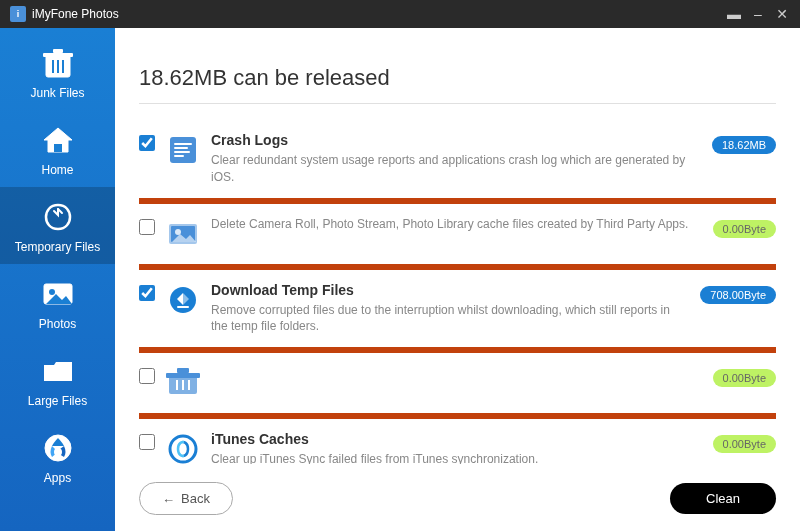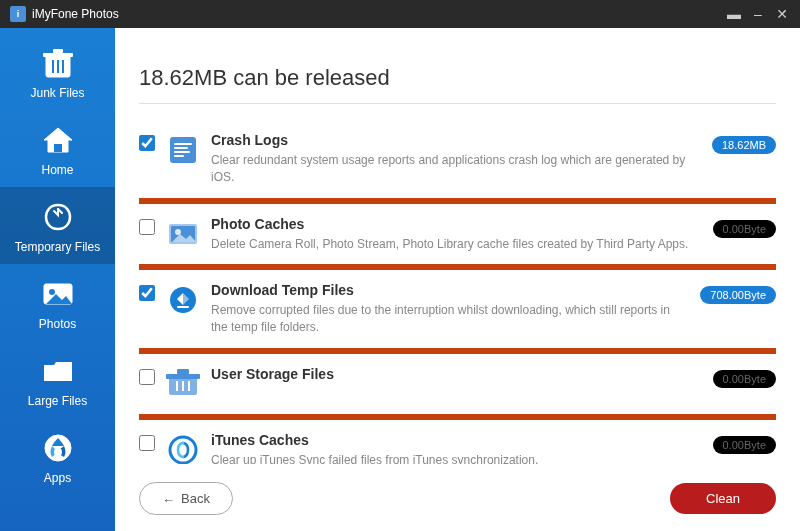--- a/index.html
+++ b/index.html
@@ -140,21 +140,21 @@
     }
     .size-badge {
       background: #1a7fd4;
       color: #fff;
       border-radius: 10px;
       padding: 3px 10px;
       font-size: 11px;
       text-align: right;
     }
     .size-badge.grey {
-      background: #000000;
+      background: #bef264;
       color: #666;
     }
     .footer {
       display: flex;
       justify-content: space-between;
       align-items: center;
       padding-top: 14px;
       margin-top: 4px;
     }
     .back-btn {
@@ -163,21 +163,21 @@
       color: #555;
       padding: 8px 22px;
       border-radius: 20px;
       font-size: 13px;
       cursor: pointer;
       display: flex;
       align-items: center;
       gap: 6px;
     }
     .clean-btn {
-      background: #b91c1c;
+      background: #000000;
       color: #fff;
       border: none;
       padding: 8px 36px;
       border-radius: 20px;
       font-size: 13px;
       cursor: pointer;
       font-weight: 500;
     }
 
     
@@ -301,21 +301,20 @@
     </div>
     <div class="file-item-icon">
       <svg width="34" height="34" viewBox="0 0 34 34">
               <rect x="3" y="7" width="28" height="20" rx="2" fill="#4a90d9" opacity="0.5"></rect>
               <rect x="5" y="9" width="24" height="16" rx="1" fill="#4a90d9"></rect>
               <circle cx="12" cy="15" r="3" fill="white" opacity="0.8"></circle>
               <polygon points="6,25 14,17 20,22 24,18 30,25" fill="white" opacity="0.6"></polygon>
             </svg>
     </div>
     <div class="file-item-info">
-      <div class="file-item-title">Photo Caches</div>
       <div class="file-item-desc">Delete Camera Roll, Photo Stream, Photo Library cache files created by Third Party Apps.</div>
     </div>
     <div class="file-item-size">
       <span class="size-badge grey">0.00Byte</span>
     </div>
   </div>
         <div class="file-item">
     <div class="file-item-checkbox">
       <input type="checkbox" checked="" style="">
     </div>
@@ -343,21 +342,20 @@
       <svg width="34" height="34" viewBox="0 0 34 34">
               <rect x="3" y="8" width="28" height="20" rx="2" fill="#4a90d9" opacity="0.7"></rect>
               <rect x="0" y="7" width="34" height="5" rx="1" fill="#4a90d9"></rect>
               <rect x="11" y="2" width="12" height="5" rx="1" fill="#4a90d9"></rect>
               <line x1="11" y1="14" x2="11" y2="24" stroke="white" stroke-width="2"></line>
               <line x1="17" y1="14" x2="17" y2="24" stroke="white" stroke-width="2"></line>
               <line x1="23" y1="14" x2="23" y2="24" stroke="white" stroke-width="2"></line>
             </svg>
     </div>
     <div class="file-item-info">
-      <div class="file-item-title">User Storage Files</div>
     </div>
     <div class="file-item-size">
       <span class="size-badge grey">0.00Byte</span>
     </div>
   </div>
         <div class="file-item">
     <div class="file-item-checkbox">
       <input type="checkbox" style="">
     </div>
     <div class="file-item-icon">

